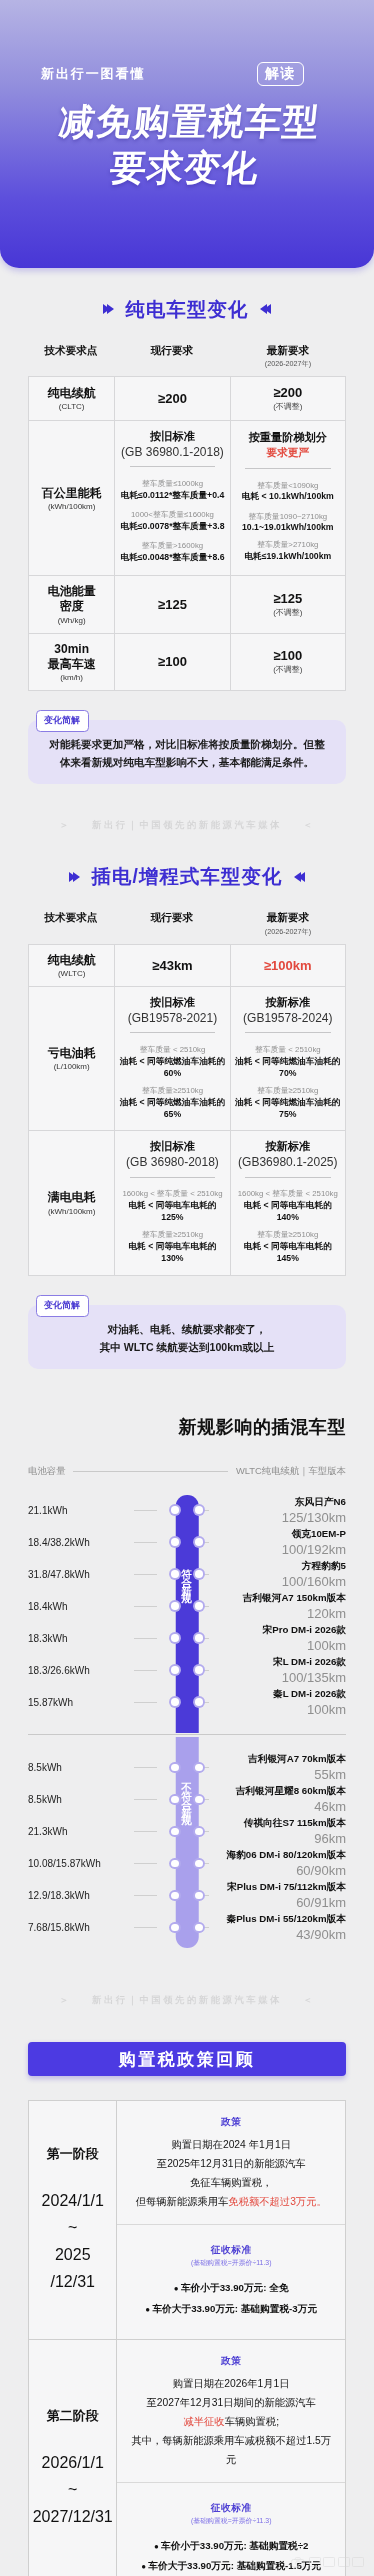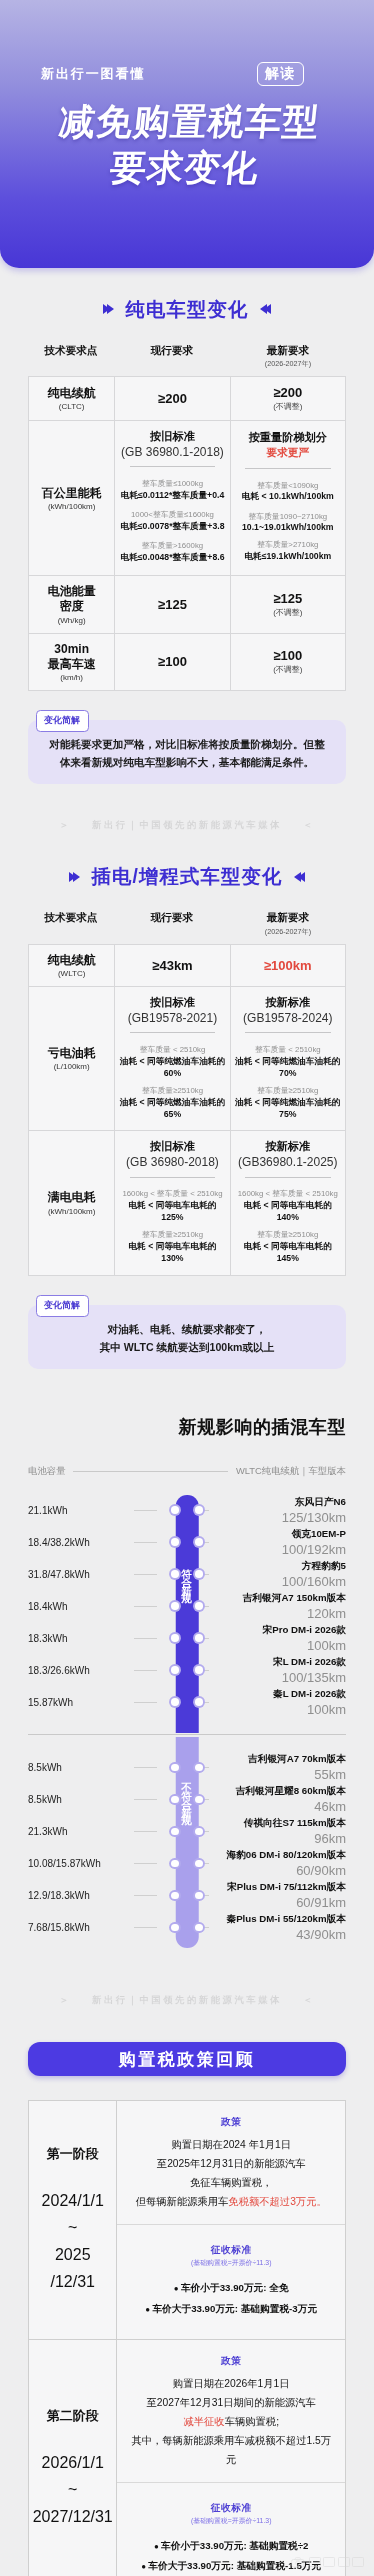--- a/index.html
+++ b/index.html
@@ -77,21 +77,21 @@
   .cbar{position:absolute;left:50%;transform:translateX(-50%);width:22.5px;z-index:2;}
   .bar-pass{top:1.2px;height:238px;background:#4b3ad8;border-radius:11.2px 11.2px 0 0;}
   .bar-fail{top:243px;height:211px;background:#a9a0ec;border-radius:0 0 11.2px 11.2px;}
   .vlabel{position:absolute;left:50%;transform:translateX(-50%);writing-mode:vertical-rl;
           color:#fff;font-size:10.6px;font-weight:700;letter-spacing:8px;z-index:4;}
   .vl-pass{top:66px;}
   .vl-fail{top:280px;}
   .chart-div{height:0.6px;background:#c9c9c9;margin:15.6px 0 17px;}
 
   
-  .banner{margin-top:35px;background:#4c3ae2;border-radius:12px;height:34px;display:flex;
+  .banner{margin-top:35px;background:#4c3ae2;border-radius:4px;height:34px;display:flex;
           align-items:center;justify-content:center;color:#fff;font-size:17px;font-weight:800;
           letter-spacing:2.5px;box-shadow:0 2.5px 5px rgba(60,40,200,.25);}
   .stage-table{margin-top:24px;border:0.6px solid #cfcfcf;background:#f6f6f7;}
   .stage-row{display:grid;grid-template-columns:28% 72%;border-top:0.6px solid #cfcfcf;}
   .stage-row:first-child{border-top:none;}
   .stage-left{border-right:0.6px solid #cfcfcf;display:flex;flex-direction:column;justify-content:center;
               align-items:center;text-align:center;padding:12.5px 3.7px;}
   .stage-name{font-size:13px;font-weight:700;color:#111;}
   .stage-dates{margin-top:24px;font-size:16px;color:#111;line-height:1.7;}
   .stage-right .pcell{padding:15px 10px 12.5px;text-align:center;}

